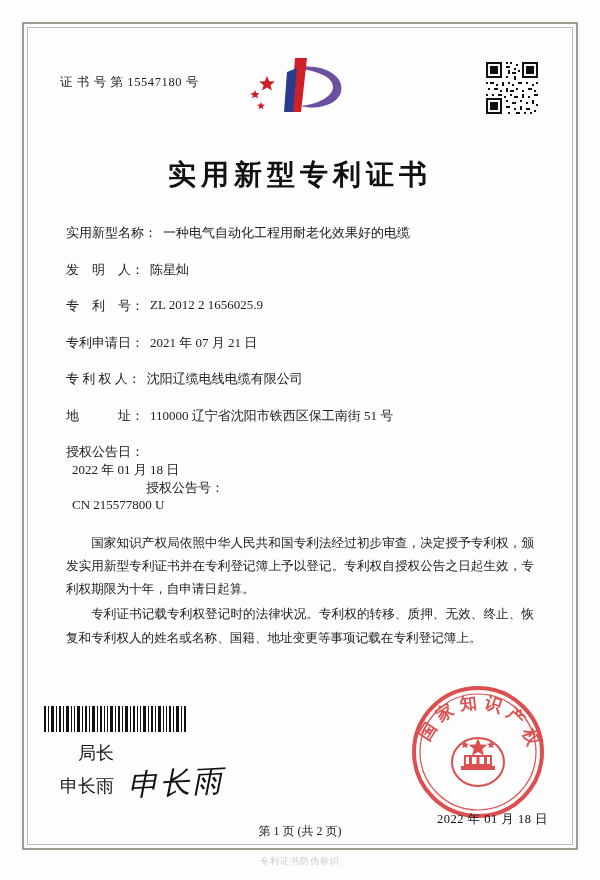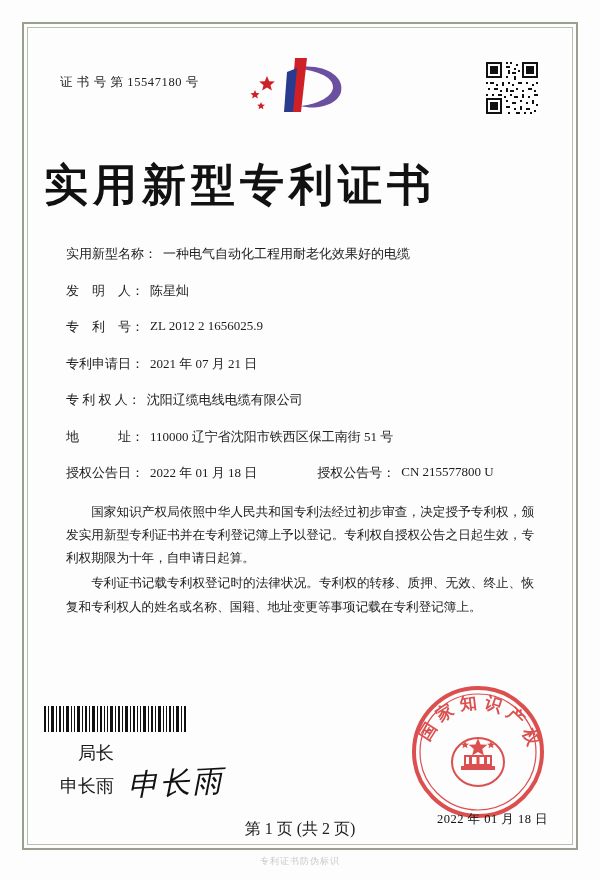--- a/index.html
+++ b/index.html
@@ -81,22 +81,22 @@
   .qr {
     position: absolute;
     right: 16px;
     top: 18px;
     width: 56px;
     height: 56px;
   }
 
   
   .title {
-    text-align: left;
-    font-size: 44px;
+    text-align: center;
+    font-size: 28px;
     letter-spacing: 5px;
     font-weight: bold;
     color: #111;
     margin-top: 22px;
     margin-bottom: 6px;
     font-family: "Liberation Serif", "DejaVu Serif", serif;
   }
 
   
   .fields {
@@ -112,23 +112,24 @@
   }
   .field-label {
     white-space: nowrap;
   }
   .field-value {
     margin-left: 6px;
     word-break: break-all;
   }
   .field-row.split {
     justify-content: flex-start;
+    flex-direction: column;
   }
   .field-right {
-    margin-left: 60px;
+    margin-left: 80px;
     white-space: nowrap;
     font-family: Liberation Serif, serif;
   }
 
   
   .paragraphs {
     padding: 0 22px;
     font-size: 12.6px;
     line-height: 1.85;
     color: #1c1c1c;
@@ -187,21 +188,21 @@
     letter-spacing: 0.5px;
   }
 
   
   .page-footer {
     position: absolute;
     left: 0;
     right: 0;
     bottom: 40px;
     text-align: center;
-    font-size: 16px;
+    font-size: 12px;
     color: #222;
   }
   .below-frame {
     position: absolute;
     left: 0;
     right: 0;
     bottom: 12px;
     text-align: center;
     font-size: 9px;
     color: #c9c9c9;

